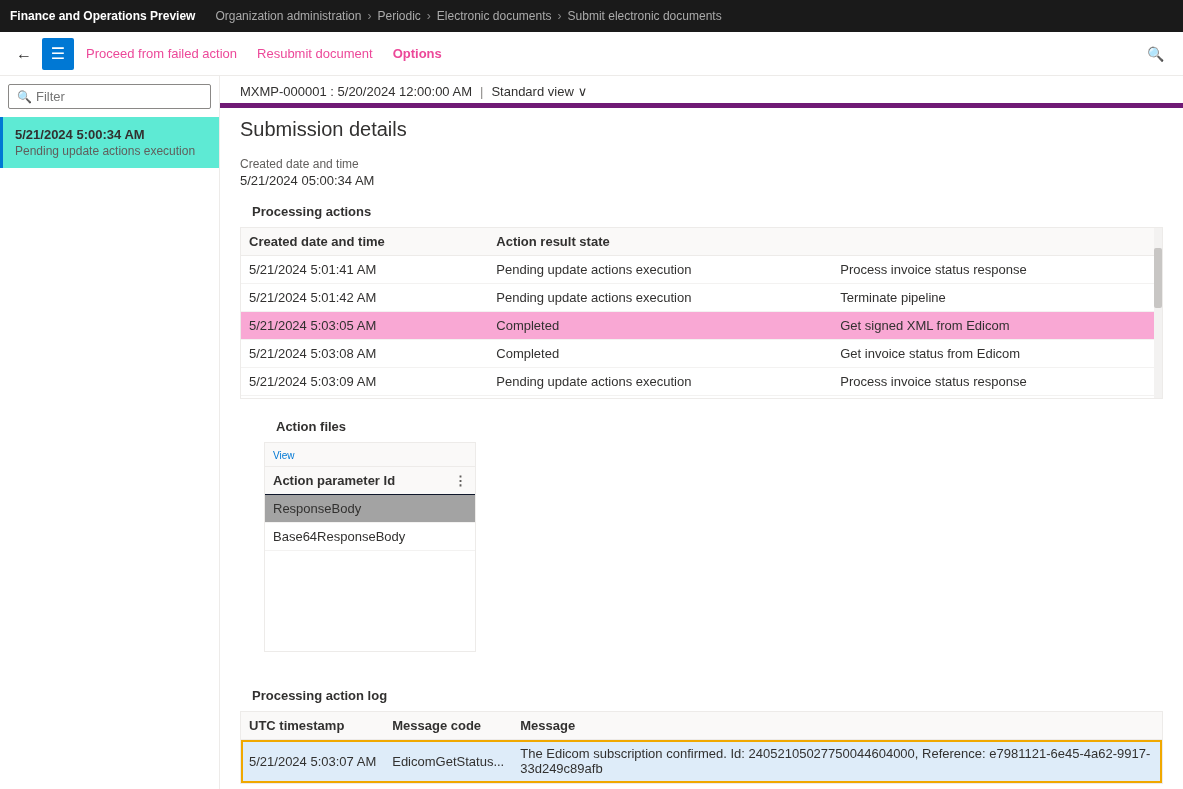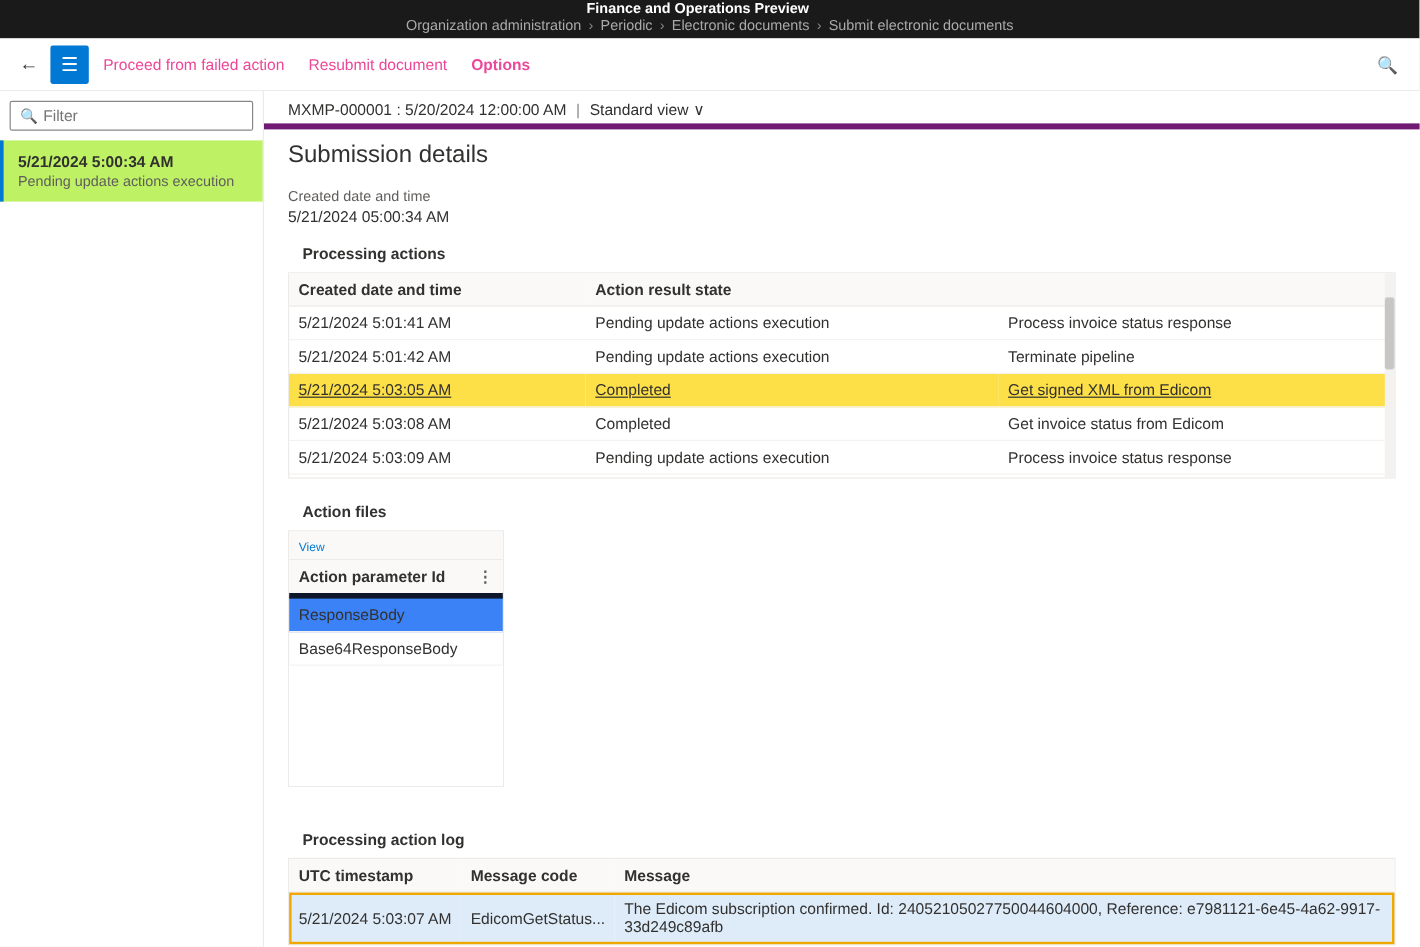--- a/index.html
+++ b/index.html
@@ -7,21 +7,20 @@
 
     
     .top-nav {
       background: #1a1a1a;
       color: #fff;
       display: flex;
       align-items: center;
       height: 32px;
       padding: 0 10px;
       font-size: 12px;
-      flex-direction: column;
     }
     .top-nav .app-name { font-weight: 600; margin-right: 20px; }
     .top-nav .breadcrumb { display: flex; align-items: center; gap: 6px; color: #ccc; }
     .top-nav .breadcrumb span { color: #aaa; }
     .top-nav .breadcrumb .sep { color: #888; }
 
     
     .toolbar {
       background: #fff;
       border-bottom: 1px solid #edebe9;
@@ -77,21 +76,21 @@
     }
     .sidebar .filter-input input {
       border: none; outline: none; flex: 1; font-size: 13px; background: transparent;
     }
     .sidebar-item {
       padding: 10px 12px;
       cursor: pointer;
       border-left: 3px solid transparent;
     }
     .sidebar-item.selected {
-      background: #bef264;
+      background: #5eead4;
       border-left-color: #0078d4;
     }
     .sidebar-item .item-date { font-size: 13px; font-weight: 600; color: #323130; }
     .sidebar-item .item-sub { font-size: 12px; color: #605e5c; margin-top: 2px; }
 
     
     .content {
       flex: 1;
       overflow-y: auto;
       background: #fff;
@@ -124,42 +123,42 @@
     .section { margin-bottom: 20px; }
     .section-title { font-size: 13px; font-weight: 600; color: #323130; margin-bottom: 8px; padding-left: 12px; }
 
     
     .data-table { width: 100%; border-collapse: collapse; font-size: 13px; }
     .data-table th {
       background: #faf9f8; border-bottom: 1px solid #edebe9;
       padding: 6px 8px; text-align: left; font-weight: 600; color: #323130;
     }
     .data-table td { padding: 6px 8px; border-bottom: 1px solid #f3f2f1; }
-    .data-table tr.selected td { background: #fde047; text-decoration: underline; }
+    .data-table tr.selected td { background: #f9a8d4; }
 
     
     .action-files-container {
       border: 1px solid #edebe9;
       display: flex;
       flex-direction: column;
     }
     .action-files-toolbar {
       padding: 4px 8px; background: #faf9f8; border-bottom: 1px solid #edebe9;
     }
     .action-files-toolbar .view-link {
       color: #0078d4; cursor: pointer; font-size: 10px; text-decoration: none;
     }
     .action-files-table { width: 100%; border-collapse: collapse; font-size: 13px; }
     .action-files-table th {
-      background: #faf9f8; border-bottom: 5px solid #0f172a;
+      background: #faf9f8; border-bottom: 1px solid #0f172a;
       padding: 6px 8px; text-align: left; font-weight: 600; color: #323130;
       position: relative;
     }
     .action-files-table td { padding: 6px 8px; border-bottom: 1px solid #f3f2f1; }
-    .action-files-table tr.selected td { background: #3b82f6; }
+    .action-files-table tr.selected td { background: #a3a3a3; }
     .action-files-spacer { height: 100px; background: #fff; }
 
     
     .log-table { width: 100%; border-collapse: collapse; font-size: 13px; }
     .log-table th {
       background: #faf9f8; border-bottom: 1px solid #edebe9;
       padding: 6px 8px; text-align: left; font-weight: 600; color: #323130;
     }
     .log-table td { padding: 6px 8px; border-bottom: 1px solid #f3f2f1; }
     .log-table .log-row-selected td { background: #deecf9; }
@@ -290,21 +289,21 @@
             </table>
           </div>
           <div class="scrollbar-track">
             <div class="scrollbar-thumb"></div>
           </div>
         </div>
       </div>
 
       <div style="display:flex; gap:20px; margin-bottom:16px;">
 
-        <div class="section" style="width:180px; flex-shrink:0;">
+        <div class="section" style="width:212px; flex-shrink:0;margin-left:24px;">
           <div class="section-title">Action files</div>
           <div class="action-files-container">
             <div class="action-files-toolbar">
               <a class="view-link">View</a>
             </div>
             <table class="action-files-table">
               <thead>
                 <tr>
                   <th>
                     <span>Action parameter Id</span>

